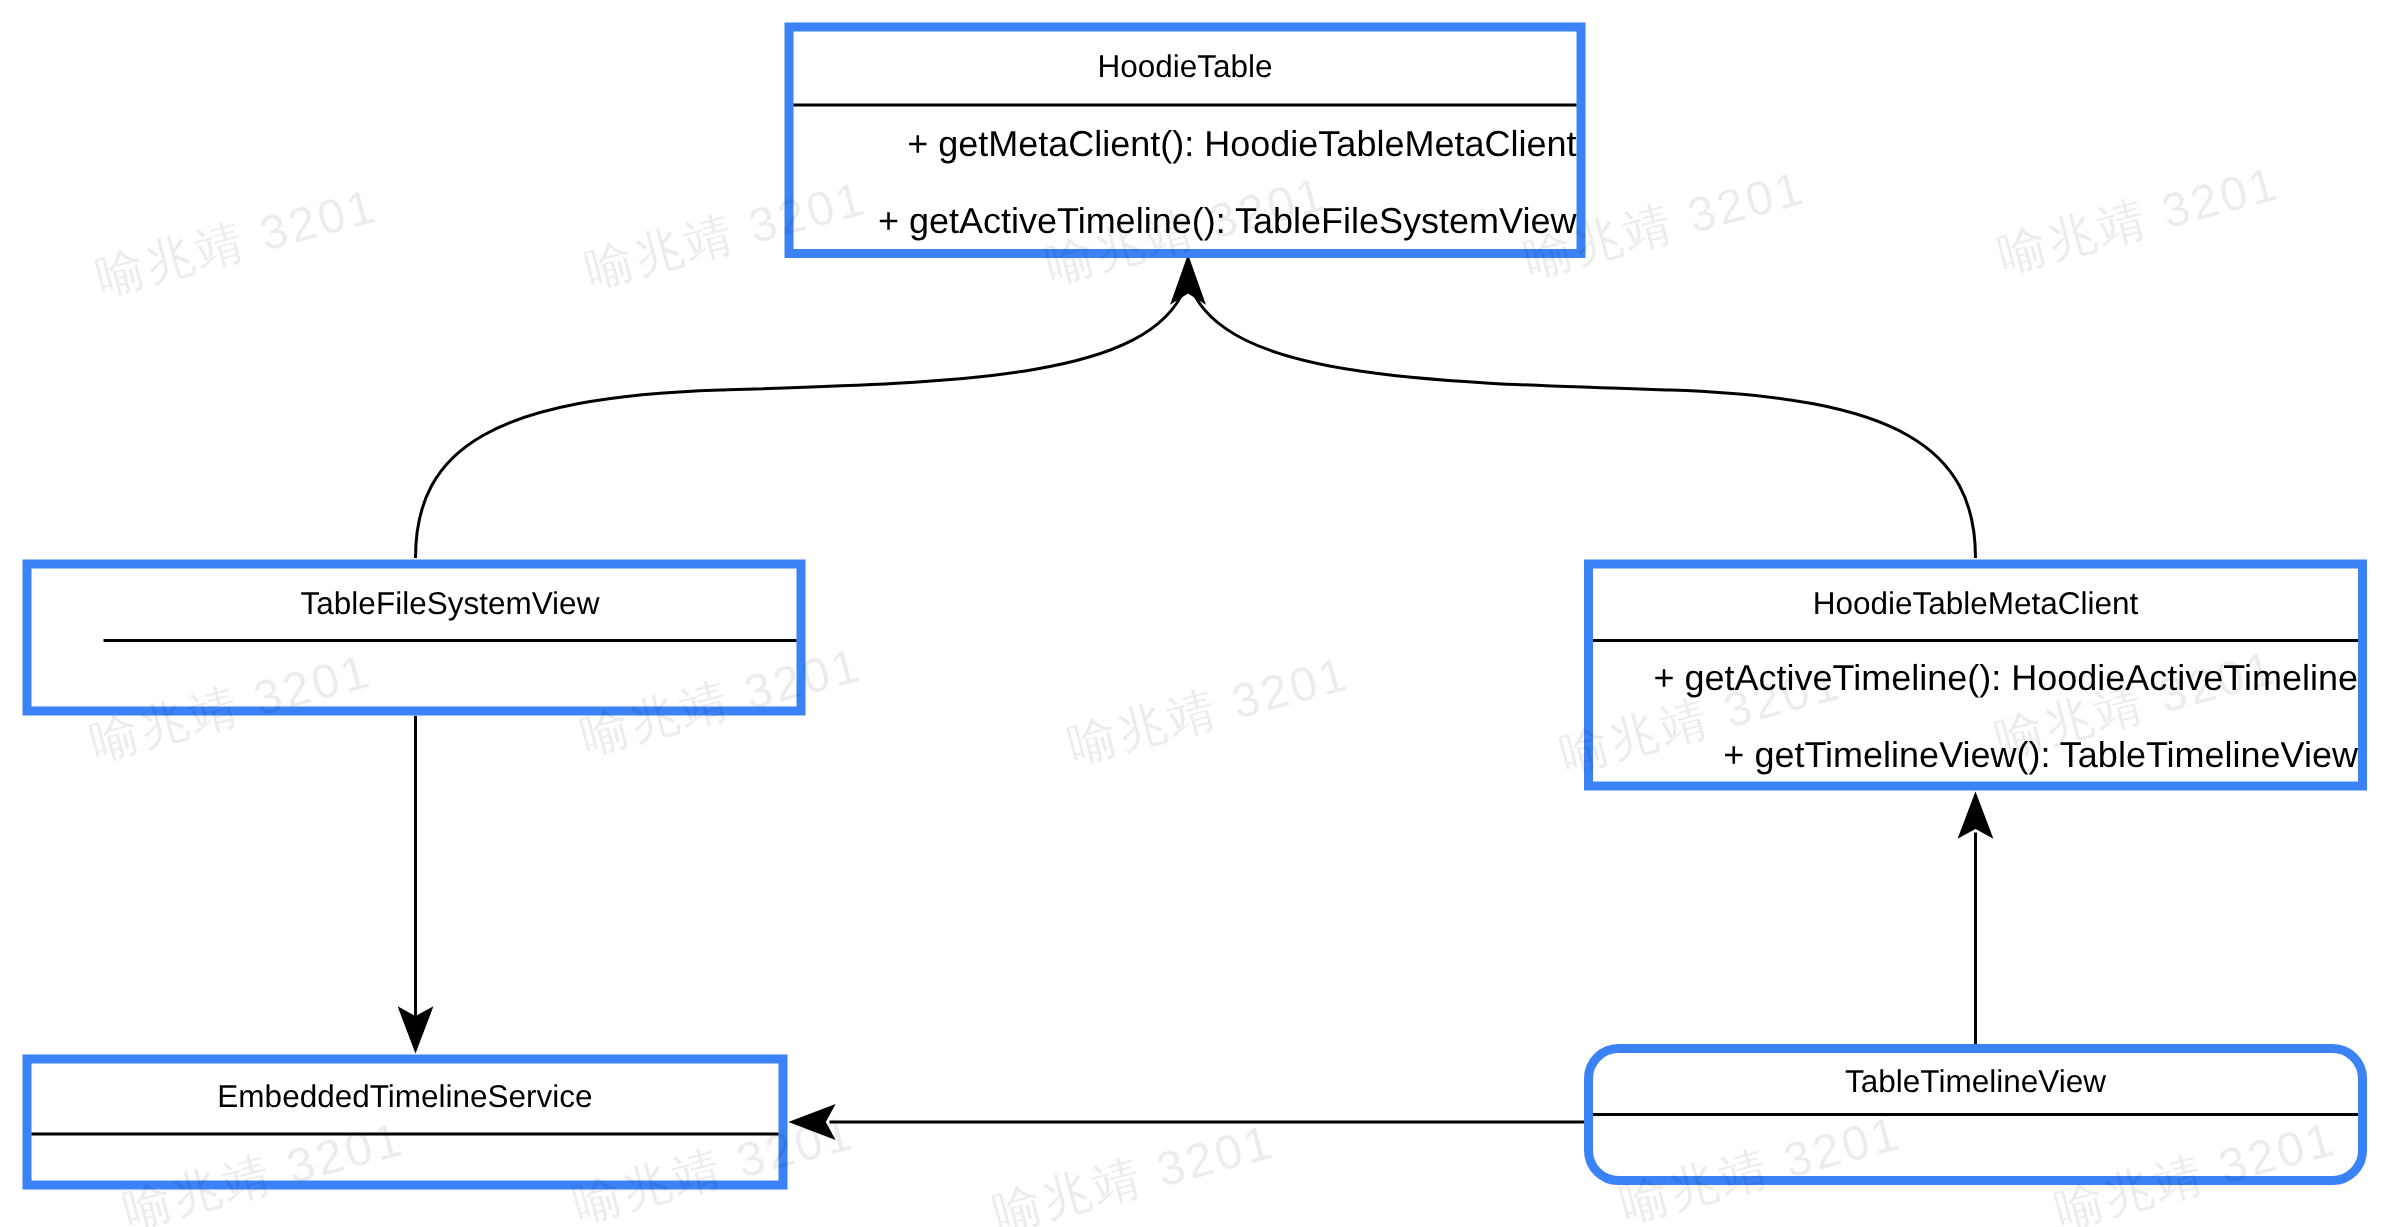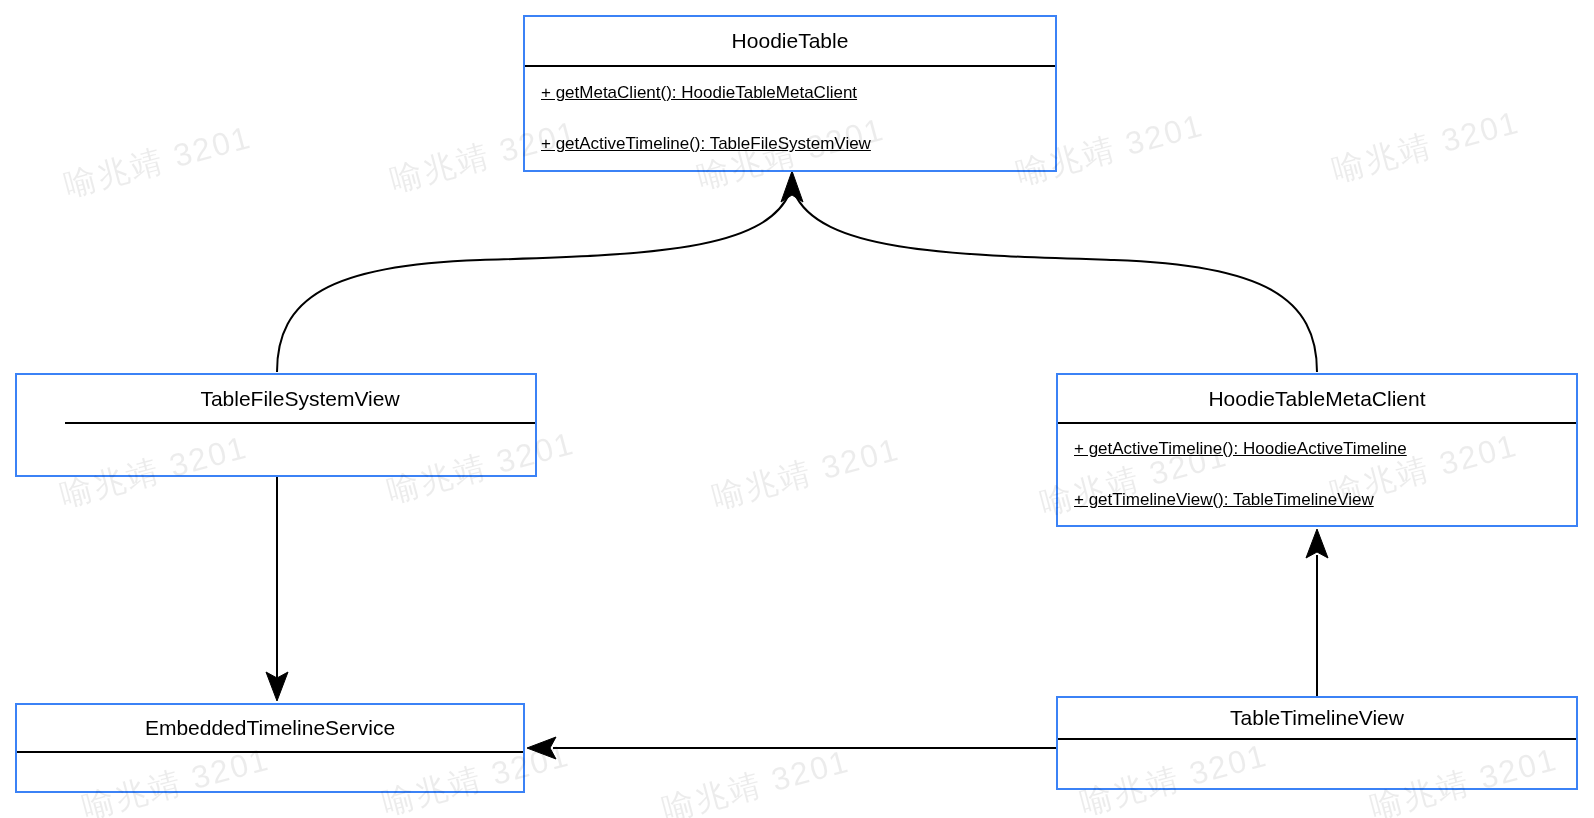--- a/index.html
+++ b/index.html
@@ -12,45 +12,45 @@
     position: relative;
     width: 1594px;
     height: 818px;
     background: #ffffff;
     overflow: hidden;
   }
   
   .uml-class {
     position: absolute;
     box-sizing: border-box;
-    border: 2px solid #3b82f6;
+    border: 6px solid #3b82f6;
     background: #ffffff;
+    text-align: right;
   }
   .uml-title {
     box-sizing: border-box;
     border-bottom: 2px solid #000000;
     display: flex;
     align-items: center;
     justify-content: center;
     font-size: 21px;
     color: #000000;
     white-space: nowrap;
   }
   .uml-body {
     box-sizing: border-box;
     display: flex;
     flex-direction: column;
     justify-content: space-around;
     padding: 0 0 0 16px;
   }
   .uml-method {
-    font-size: 17px;
+    font-size: 24px;
     color: #000000;
     white-space: nowrap;
-    text-decoration: underline;
   }
   
   svg.edges {
     position: absolute;
     left: 0; top: 0;
     width: 1594px;
     height: 818px;
   }
   svg.edges path, svg.edges line {
     stroke: #000000;
@@ -122,21 +122,21 @@
       <div class="uml-method">+ getActiveTimeline(): HoodieActiveTimeline</div>
       <div class="uml-method">+ getTimelineView(): TableTimelineView</div>
     </div>
   </div>
 
   <div class="uml-class" style="left:15px; top:703px; width:510px; height:90px;">
     <div class="uml-title" style="height:48px;">EmbeddedTimelineService</div>
     <div class="uml-body" style="height:38px;"></div>
   </div>
 
-  <div class="uml-class" style="left:1056px; top:696px; width:522px; height:94px;">
+  <div class="uml-class" style="left:1056px; top:696px; width:522px; height:94px;border-radius:23px;">
     <div class="uml-title" style="height:42px;">TableTimelineView</div>
     <div class="uml-body" style="height:48px;"></div>
   </div>
 
   <div class="watermark-layer">
     <span class="watermark" style="left:62px;  top:140px;">喻兆靖 3201</span>
     <span class="watermark" style="left:388px; top:135px;">喻兆靖 3201</span>
     <span class="watermark" style="left:695px; top:132px;">喻兆靖 3201</span>
     <span class="watermark" style="left:1014px;top:128px;">喻兆靖 3201</span>
     <span class="watermark" style="left:1330px;top:125px;">喻兆靖 3201</span>

